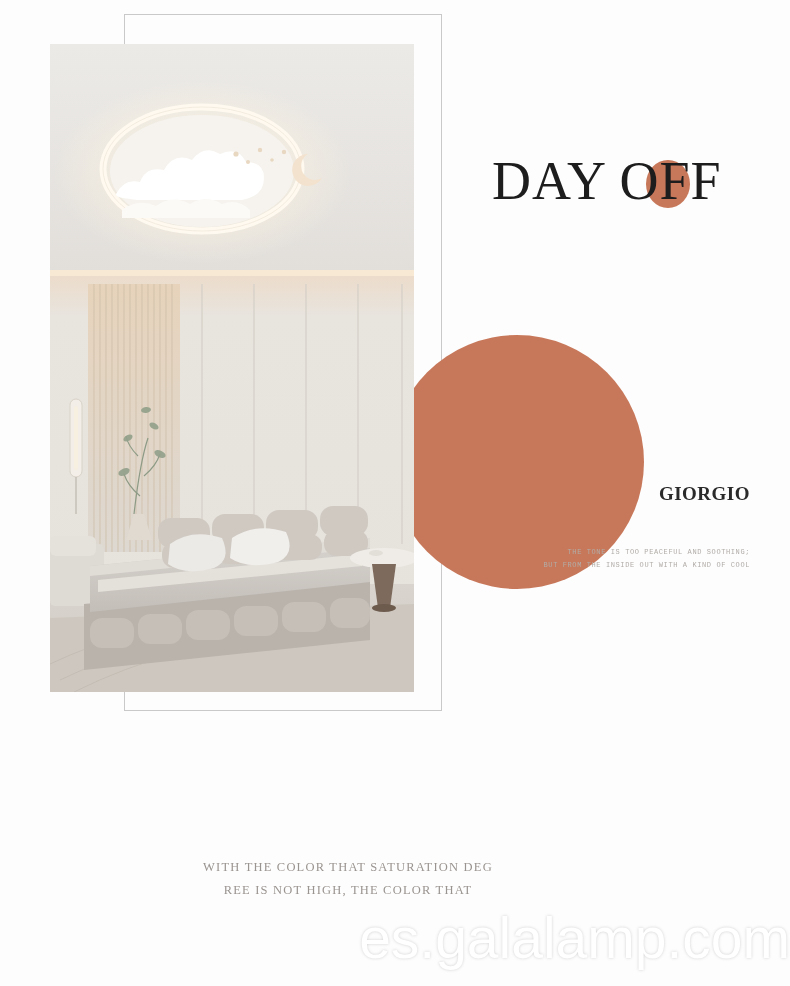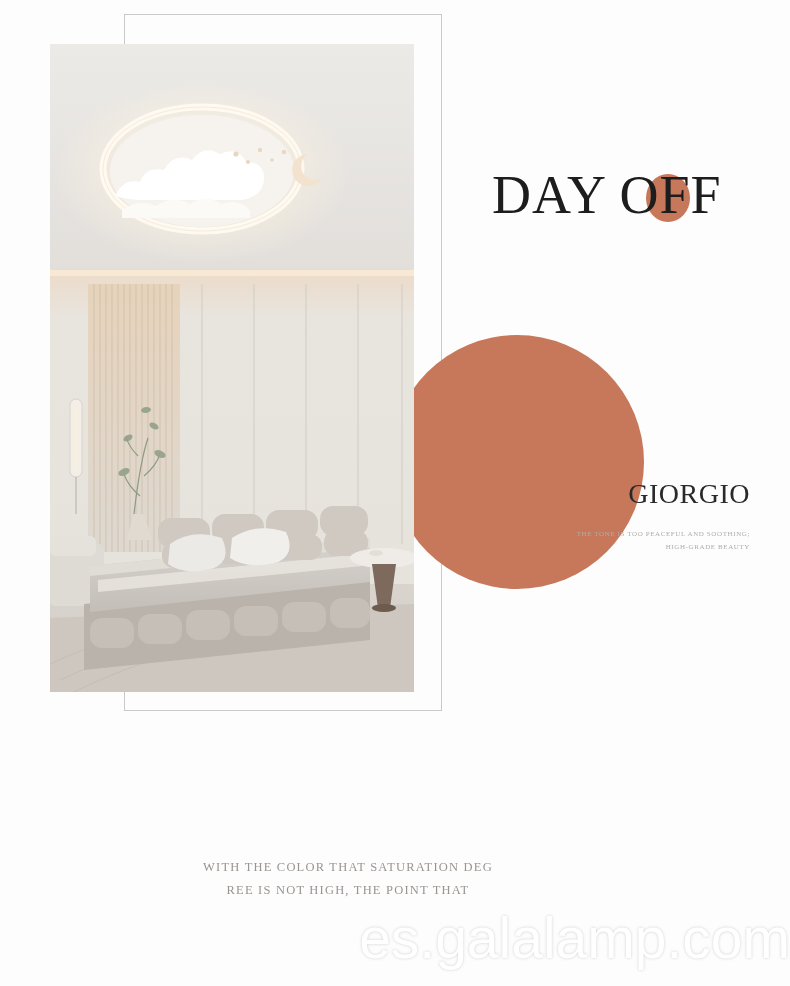--- a/index.html
+++ b/index.html
@@ -50,21 +50,21 @@
     z-index: 4;
     overflow: hidden;
     background: #e9e6e2;
   }
   .photo svg { display: block; }
 
   
   .headline {
     position: absolute;
     left: 470px;
-    top: 160px;
+    top: 146px;
     width: 300px;
     height: 80px;
     z-index: 6;
   }
   .headline .h-text {
     position: absolute;
     left: 22px;
     top: 0;
     font-size: 54px;
     letter-spacing: 1px;
@@ -87,33 +87,34 @@
   
   .brand {
     position: absolute;
     right: 40px;
     top: 474px;
     width: 330px;
     text-align: right;
     z-index: 6;
   }
   .brand .brand-line {
-    font-size: 28px;
+    font-size: 19px;
     color: #2a2a2a;
     line-height: 40px;
     letter-spacing: 0.5px;
     font-family: "Liberation Serif", serif;
+    font-weight: bold;
   }
   .brand .brand-sub {
-    margin-top: 14px;
+    margin-top: 32px;
     font-size: 7px;
     color: #b1aca8;
     line-height: 13px;
     letter-spacing: 0.6px;
-    font-family: Liberation Serif, serif;
+    font-family: Liberation Mono, monospace;
   }
 
   
   .caption {
     position: absolute;
     left: 0;
     top: 856px;
     width: 696px;
     text-align: center;
     z-index: 6;
@@ -299,22 +300,22 @@
 
 <div class="headline">
   <div class="h-dot"></div>
   <div class="h-text">DAY OFF</div>
 </div>
 
 <div class="brand">
   <div class="brand-line">GIORGIO</div>
   <div class="brand-sub">
     <div>THE TONE IS TOO PEACEFUL AND SOOTHING;</div>
-    <div>HIGH-GRADE BEAUTY</div>
+    <div>BUT FROM THE INSIDE OUT WITH A KIND OF COOL</div>
   </div>
 </div>
 
 <div class="caption">
   <div>WITH THE COLOR THAT SATURATION DEG</div>
-  <div>REE IS NOT HIGH, THE POINT THAT</div>
+  <div>REE IS NOT HIGH, THE COLOR THAT</div>
 </div>
 
 <div class="watermark">es.galalamp.com</div>
 
 </body></html>

